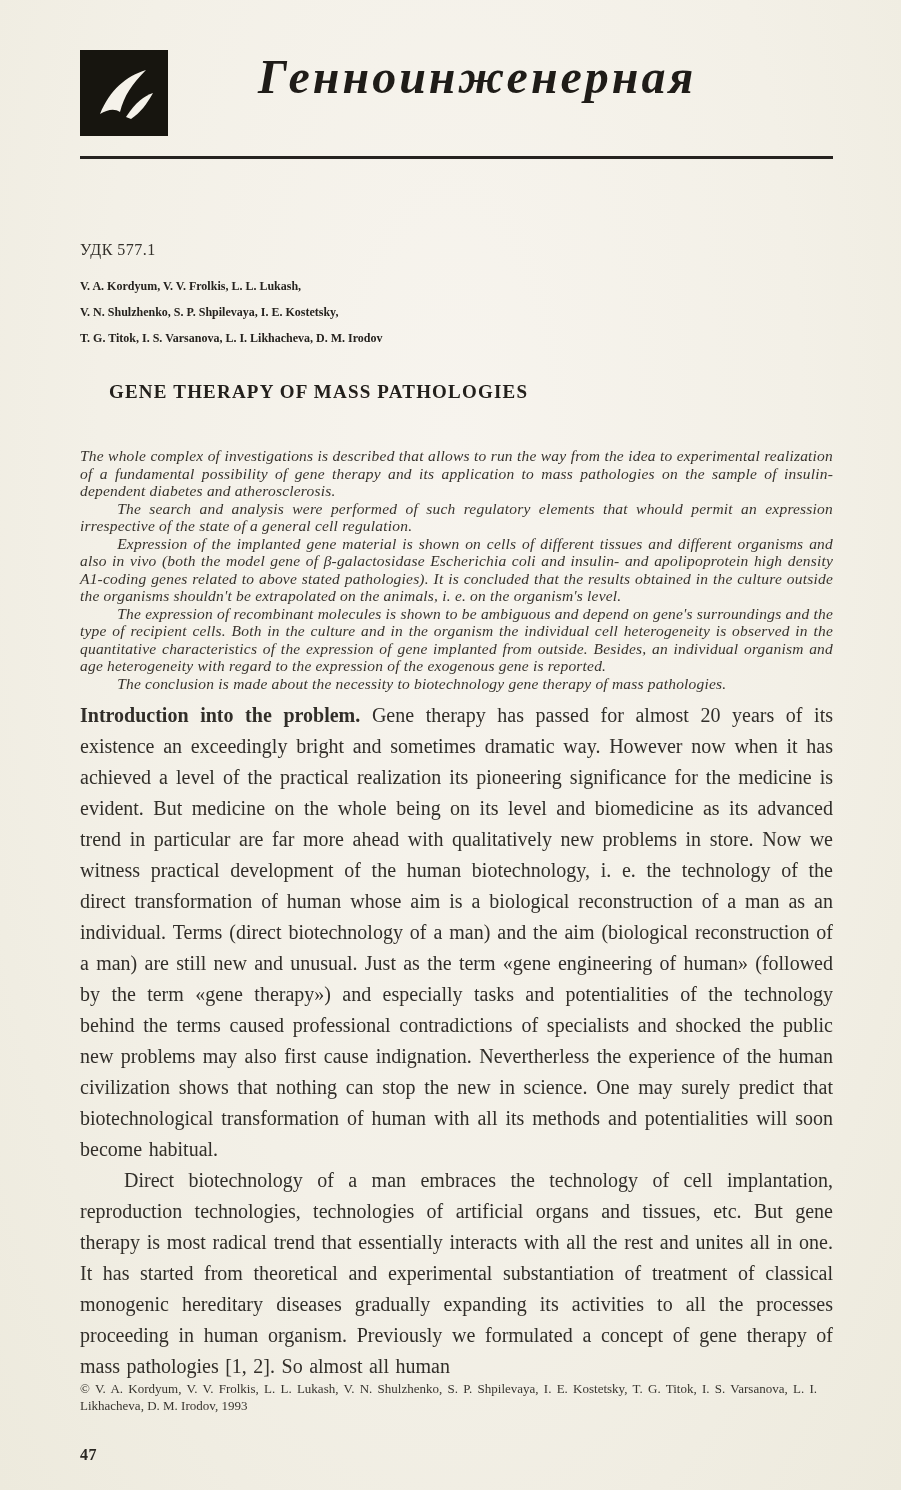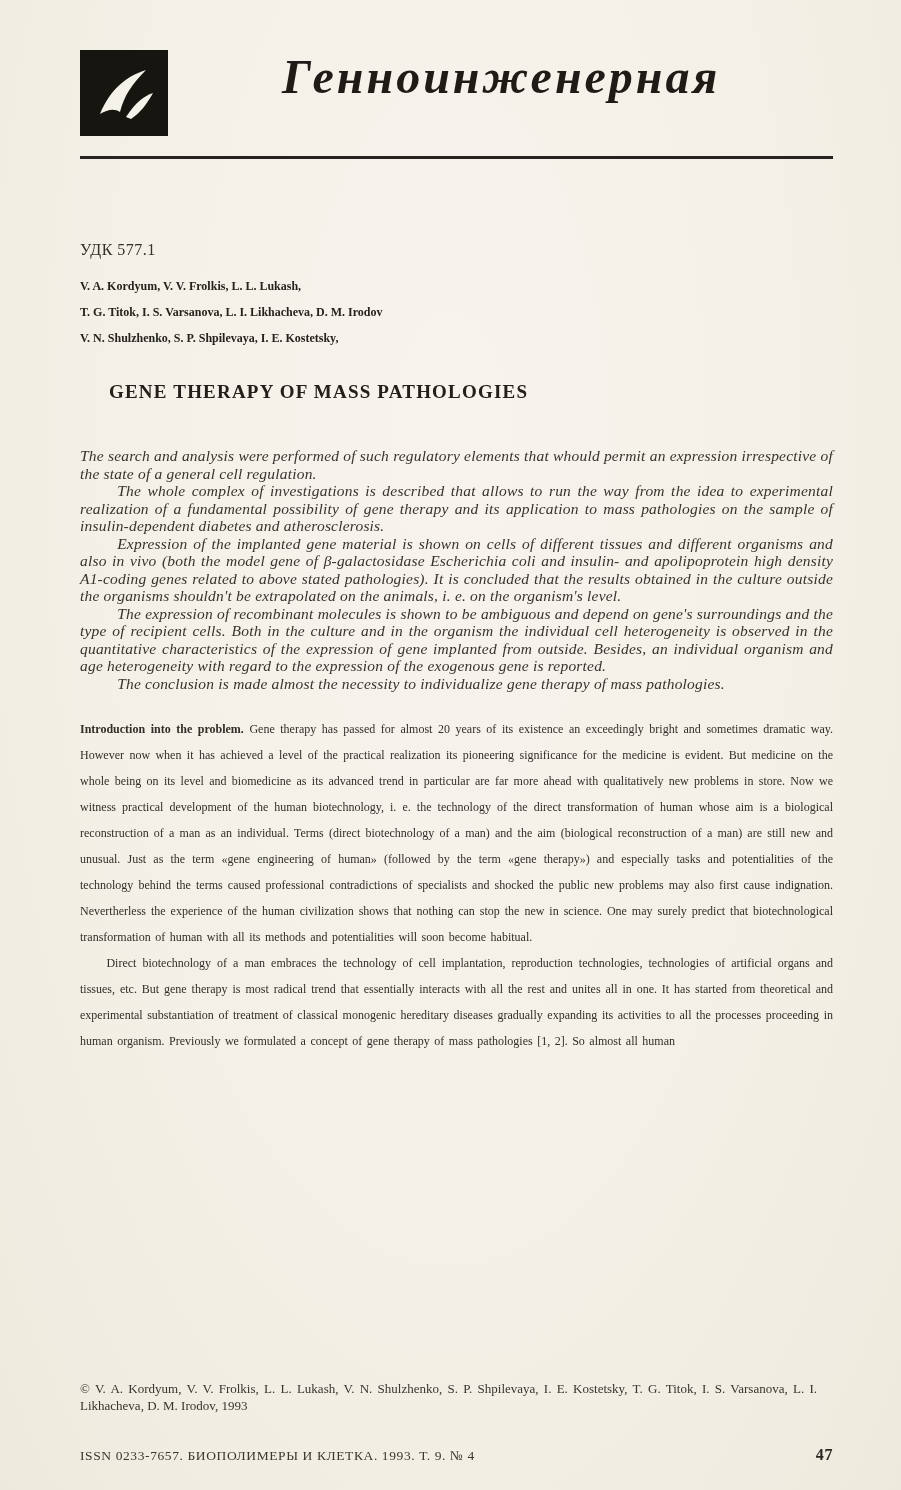--- a/index.html
+++ b/index.html
@@ -13,21 +13,21 @@
     position: relative;
     overflow: hidden;
     background: #f5f2ea;
     background-image: radial-gradient(ellipse at 50% 30%, #f7f4ee 0%, #f3f0e7 55%, #edeadd 100%);
     font-family: "Liberation Serif", "DejaVu Serif", serif;
     color: #2f2c27;
   }
 
   .content { position: absolute; left: 80px; right: 68px; top: 0; }
 
-  .header { display: flex; align-items: flex-start; margin-top: 50px; gap: 24px; }
+  .header { display: flex; align-items: flex-start; margin-top: 50px; }
   .logo { width: 88px; height: 86px; flex: 0 0 auto; display: block; }
   .masthead {
     margin-left: 90px;
     font-style: italic;
     font-weight: bold;
     font-size: 48px;
     line-height: 54px;
     letter-spacing: 3px;
     color: #1f1c18;
     white-space: nowrap;
@@ -60,23 +60,23 @@
     font-size: 15.5px;
     line-height: 17.5px;
     text-align: justify;
     letter-spacing: 0.2px;
     color: #37332d;
   }
   .abstract p { margin: 0; }
   .abstract p + p { text-indent: 2.4em; }
 
   .body-text {
-    margin-top: 24px;
-    font-size: 12px;
-    line-height: 26px;
+    margin-top: 8px;
+    font-size: 20px;
+    line-height: 31px;
     text-align: justify;
     word-spacing: 1.5px;
     color: #312e29;
   }
   .body-text p { margin: 0; }
   .body-text p.indent { text-indent: 2.2em; }
   .lead { font-weight: bold; }
 
   .footer-copyright {
     position: absolute;
@@ -119,40 +119,39 @@
         <div>Генноинженерная</div>
       </div>
     </div>
 
     <div class="rule"></div>
 
     <div class="udc">УДК 577.1</div>
 
     <div class="authors">
       <div>V. A. Kordyum, V. V. Frolkis, L. L. Lukash,</div>
+      <div>V. N. Shulzhenko, S. P. Shpilevaya, I. E. Kostetsky,</div>
       <div>T. G. Titok, I. S. Varsanova, L. I. Likhacheva, D. M. Irodov</div>
-      <div>V. N. Shulzhenko, S. P. Shpilevaya, I. E. Kostetsky,</div>
     </div>
 
     <div class="article-title">GENE THERAPY OF MASS PATHOLOGIES</div>
 
     <div class="abstract">
+      <p>The whole complex of investigations is described that allows to run the way from the idea to experimental realization of a fundamental possibility of gene therapy and its application to mass pathologies on the sample of insulin-dependent diabetes and atherosclerosis.</p>
       <p>The search and analysis were performed of such regulatory elements that whould permit an expression irrespective of the state of a general cell regulation.</p>
-      <p>The whole complex of investigations is described that allows to run the way from the idea to experimental realization of a fundamental possibility of gene therapy and its application to mass pathologies on the sample of insulin-dependent diabetes and atherosclerosis.</p>
       <p>Expression of the implanted gene material is shown on cells of different tissues and different organisms and also in vivo (both the model gene of β-galactosidase Escherichia coli and insulin- and apolipoprotein high density A1-coding genes related to above stated pathologies). It is concluded that the results obtained in the culture outside the organisms shouldn't be extrapolated on the animals, i. e. on the organism's level.</p>
       <p>The expression of recombinant molecules is shown to be ambiguous and depend on gene's surroundings and the type of recipient cells. Both in the culture and in the organism the individual cell heterogeneity is observed in the quantitative characteristics of the expression of gene implanted from outside. Besides, an individual organism and age heterogeneity with regard to the expression of the exogenous gene is reported.</p>
-      <p>The conclusion is made almost the necessity to individualize gene therapy of mass pathologies.</p>
+      <p>The conclusion is made about the necessity to biotechnology gene therapy of mass pathologies.</p>
     </div>
 
     <div class="body-text">
       <p><span class="lead">Introduction into the problem.</span> <span>Gene therapy has passed for almost 20 years of its existence an exceedingly bright and sometimes dramatic way. However now when it has achieved a level of the practical realization its pioneering significance for the medicine is evident. But medicine on the whole being on its level and biomedicine as its advanced trend in particular are far more ahead with qualitatively new problems in store. Now we witness practical development of the human biotechnology, i. e. the technology of the direct transformation of human whose aim is a biological reconstruction of a man as an individual. Terms (direct biotechnology of a man) and the aim (biological reconstruction of a man) are still new and unusual. Just as the term «gene engineering of human» (followed by the term «gene therapy») and especially tasks and potentialities of the technology behind the terms caused professional contradictions of specialists and shocked the public new problems may also first cause indignation. Nevertherless the experience of the human civilization shows that nothing can stop the new in science. One may surely predict that biotechnological transformation of human with all its methods and potentialities will soon become habitual.</span></p>
       <p class="indent">Direct biotechnology of a man embraces the technology of cell implantation, reproduction technologies, technologies of artificial organs and tissues, etc. But gene therapy is most radical trend that essentially interacts with all the rest and unites all in one. It has started from theoretical and experimental substantiation of treatment of classical monogenic hereditary diseases gradually expanding its activities to all the processes proceeding in human organism. Previously we formulated a concept of gene therapy of mass pathologies [1, 2]. So almost all human</p>
     </div>
 
   </div>
 
   <div class="footer-copyright">© V. A. Kordyum, V. V. Frolkis, L. L. Lukash, V. N. Shulzhenko, S. P. Shpilevaya, I. E. Kostetsky, T. G. Titok, I. S. Varsanova, L. I. Likhacheva, D. M. Irodov, 1993</div>
 
   <div class="footer-journal">
-    <span>ISSN 0233-7657. БИОПОЛИМЕРЫ И КЛЕТКА. 1993. Т. 9. № 4</span>
     <span class="page-number">47</span>
   </div>
 </div>
 
 </body></html>

